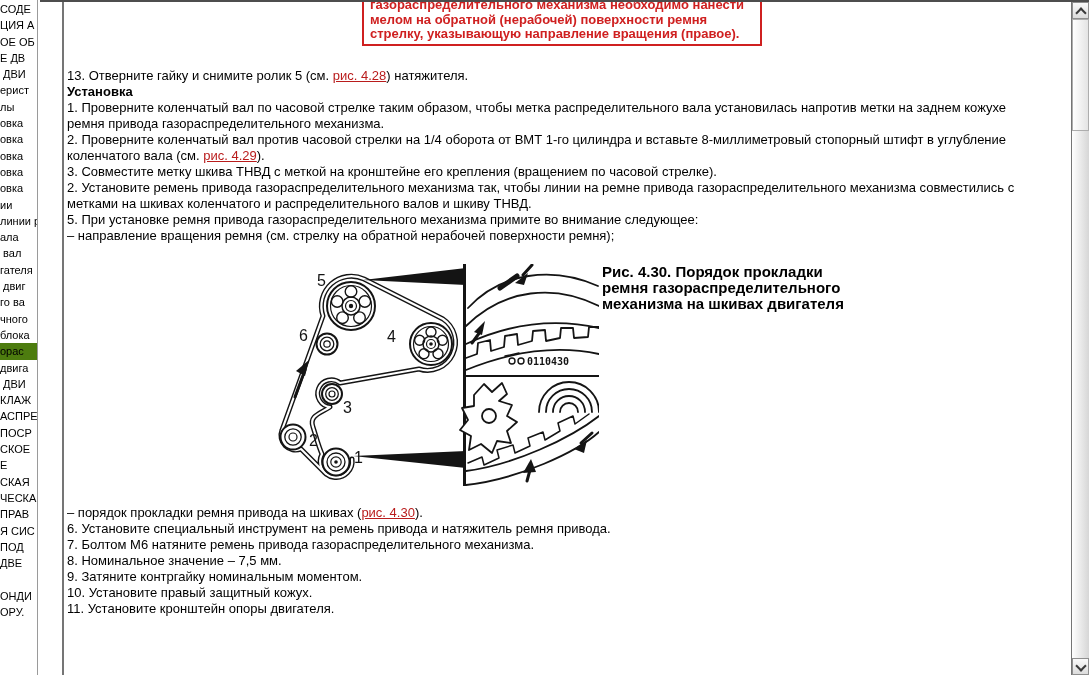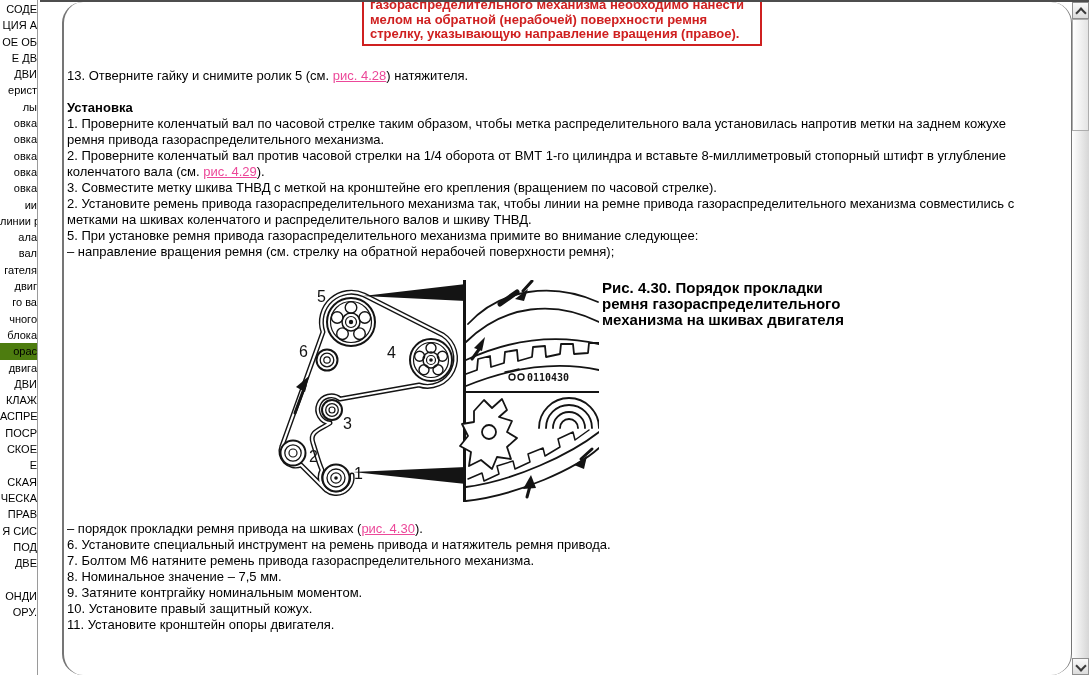--- a/index.html
+++ b/index.html
@@ -3,41 +3,41 @@
 <meta charset="utf-8">
 <style>
   html,body{margin:0;padding:0}
   body{
     width:1089px;height:675px;overflow:hidden;position:relative;
     background:#fff;font-family:"Liberation Sans",sans-serif;color:#000;
   }
   
   #sidebar{
     position:absolute;left:0;top:0;bottom:0;width:37px;
-    background:#fff;border-right:1px solid #9a9a9a;overflow:hidden;padding-top:1px;text-align:right;
+    background:#fff;border-right:1px solid #9a9a9a;overflow:hidden;padding-top:1px;
   }
   .sb-item{height:16.3px;line-height:16.3px;font-size:11px;white-space:pre;overflow:hidden;cursor:pointer}
   .sb-item.sel{background:#4d7c0f}
   
   #topline{position:absolute;left:40px;right:0;top:0;height:2px;background:#4d4d4d}
   
   #panel{
     position:absolute;left:62px;top:2px;bottom:0;right:17px;background:#fff;
-    border-left:2px solid #757575;border-right:1px solid #757575;overflow:hidden;border-radius:21px;
+    border-left:2px solid #757575;border-right:1px solid #757575;overflow:hidden;
   }
   #warning{
     position:absolute;left:298px;top:-8px;width:384px;z-index:2;background:#fff;
     border:2px solid #cf2020;padding:2px 6px;
     color:#cf2020;font-weight:bold;font-size:13px;line-height:14.6px;white-space:nowrap;
   }
   #flow{padding:66px 0 0 3px;font-size:13px;line-height:16px}
   .p{width:960px;margin:0}
   .bold{font-weight:bold}
-  .mt{margin-top:16px}
-  .lnk{color:#ec4899;text-decoration:underline;cursor:pointer}
+  .mt{}
+  .lnk{color:#b91c1c;text-decoration:underline;cursor:pointer}
   
   #figwrap{position:relative;height:222px;width:600px;margin:20px 0 19px 202px}
   #figsvg{position:absolute;left:0;top:0}
   #caption{position:absolute;left:333px;top:0;width:250px;font-weight:bold;font-size:15px;line-height:16px}
   
   #scrollbar{position:absolute;right:0;top:2px;bottom:0;width:17px;
     background:linear-gradient(to right,#ffffff,#d6d6d6);}
   .sbtn{position:absolute;left:0;width:17px;height:17px;box-sizing:border-box;
     background:linear-gradient(#fafafa,#dcdcdc);border:1px solid #8e8e8e;cursor:pointer}
   #sb-up{top:0}

